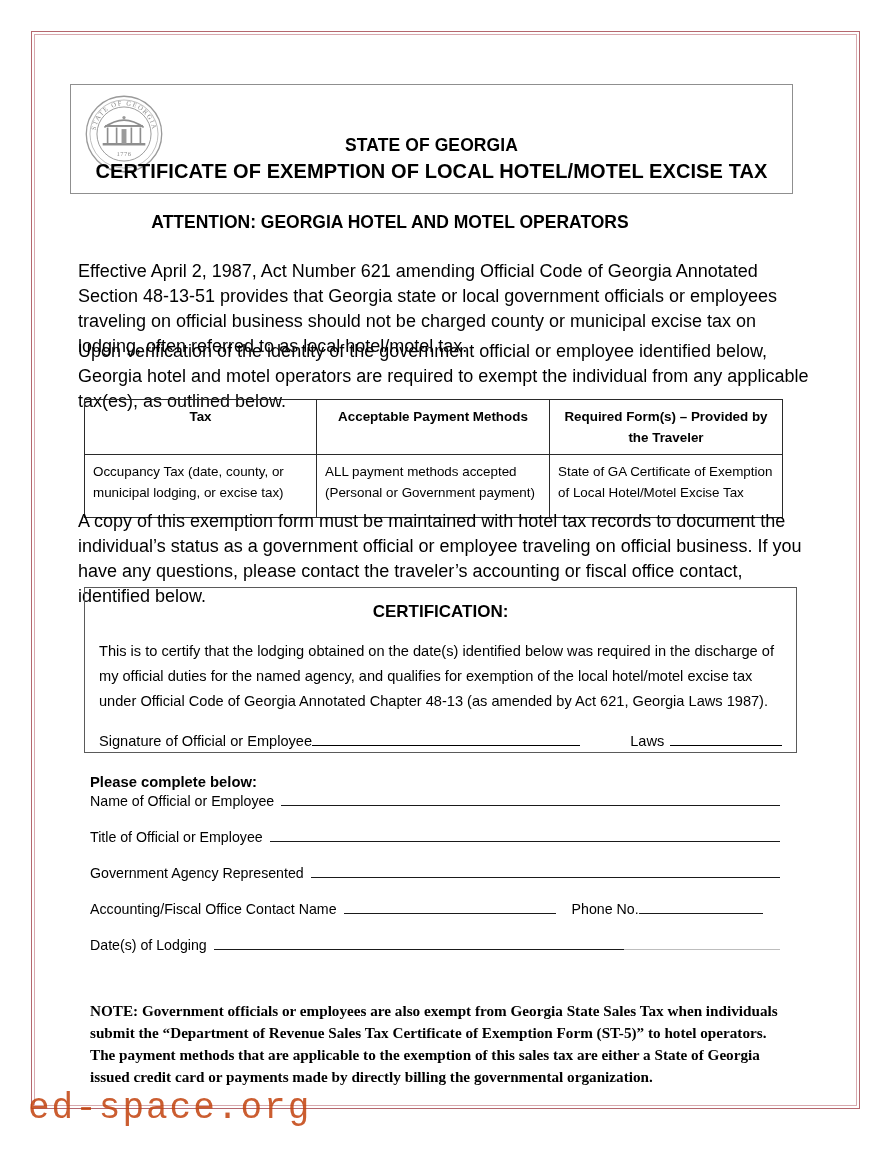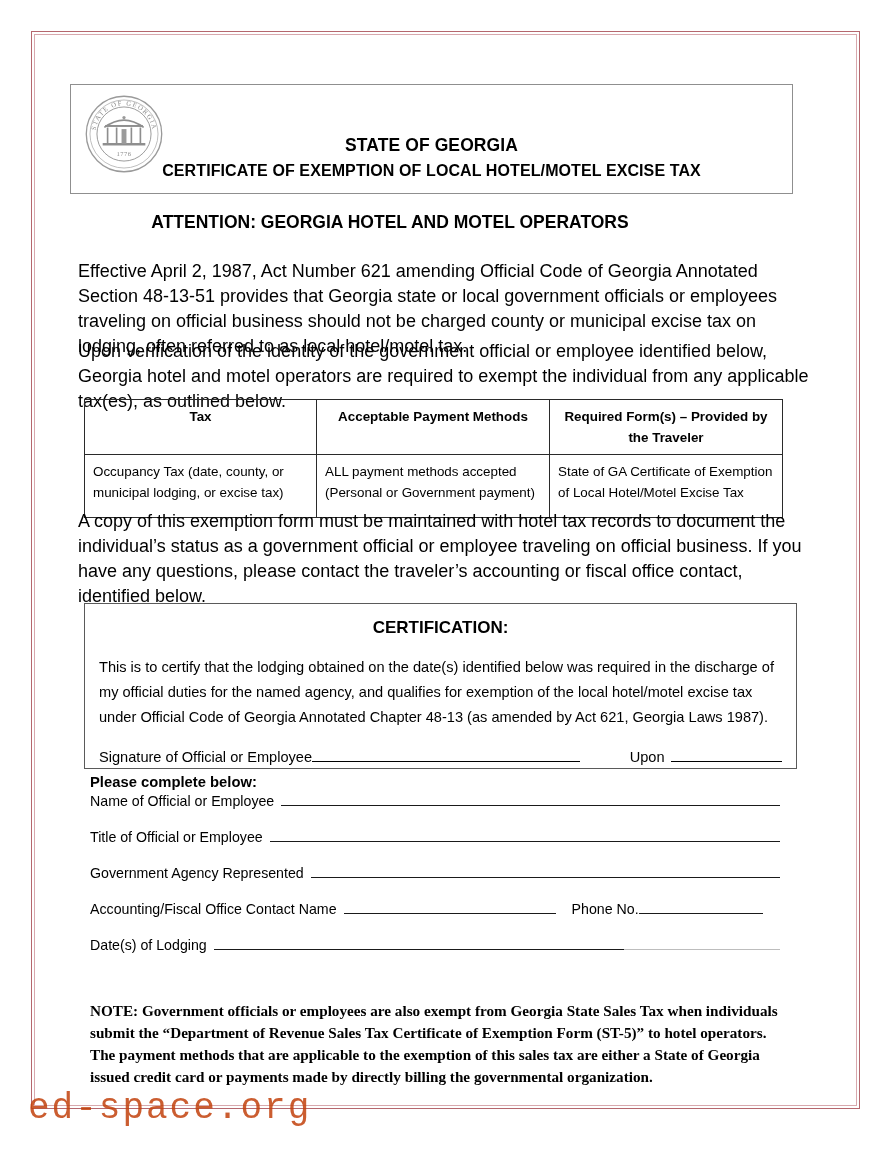--- a/index.html
+++ b/index.html
@@ -76,21 +76,21 @@
     padding-bottom: 9px;
     box-sizing: border-box;
   }
   .title-line1 {
     font-size: 17.5px;
     font-weight: bold;
     letter-spacing: 0.1px;
     line-height: 26px;
   }
   .title-line2 {
-    font-size: 16px;
+    font-size: 20px;
     font-weight: bold;
     letter-spacing: 0.1px;
     line-height: 26px;
   }
 
   
   .attention {
     position: absolute;
     left: 0;
     top: 212px;
@@ -144,21 +144,20 @@
 
   
   .cert-box {
     position: absolute;
     left: 84px;
     top: 587px;
     width: 713px;
     height: 166px;
     border: 1px solid #5a5a5a;
     box-sizing: border-box;
-    margin-top: 16px;
   }
   .cert-title {
     text-align: center;
     font-size: 17px;
     font-weight: bold;
     margin-top: 14px;
   }
   .cert-body {
     margin: 17px 14px 0 14px;
     font-size: 14.6px;
@@ -333,21 +332,21 @@
   </table>
 
   <div class="para" id="para-3">A copy of this exemption form must be maintained with hotel tax records to document the individual’s status as a government official or employee traveling on official business.  If you have any questions, please contact the traveler’s accounting or fiscal office contact, identified below.</div>
 
   <div class="cert-box">
     <div class="cert-title">CERTIFICATION:</div>
     <div class="cert-body">This is to certify that the lodging obtained on the date(s) identified below was required in the discharge of my official duties for the named agency,  and qualifies for exemption of the local hotel/motel excise tax under Official Code of Georgia Annotated Chapter 48-13 (as amended by Act 621, Georgia Laws 1987).</div>
     <div class="cert-sign-row">
       <span class="sign-label">Signature of Official or Employee</span>
       <span class="sign-rule"></span>
-      <span class="date-label">Upon</span>
+      <span class="date-label">Laws</span>
       <span class="date-rule"></span>
     </div>
   </div>
 
   <div class="complete-head">Please complete below:</div>
 
   <div class="field-row" id="field-name">
     <span class="field-label">Name of Official or Employee</span>
     <span class="field-rule"></span>
   </div>

